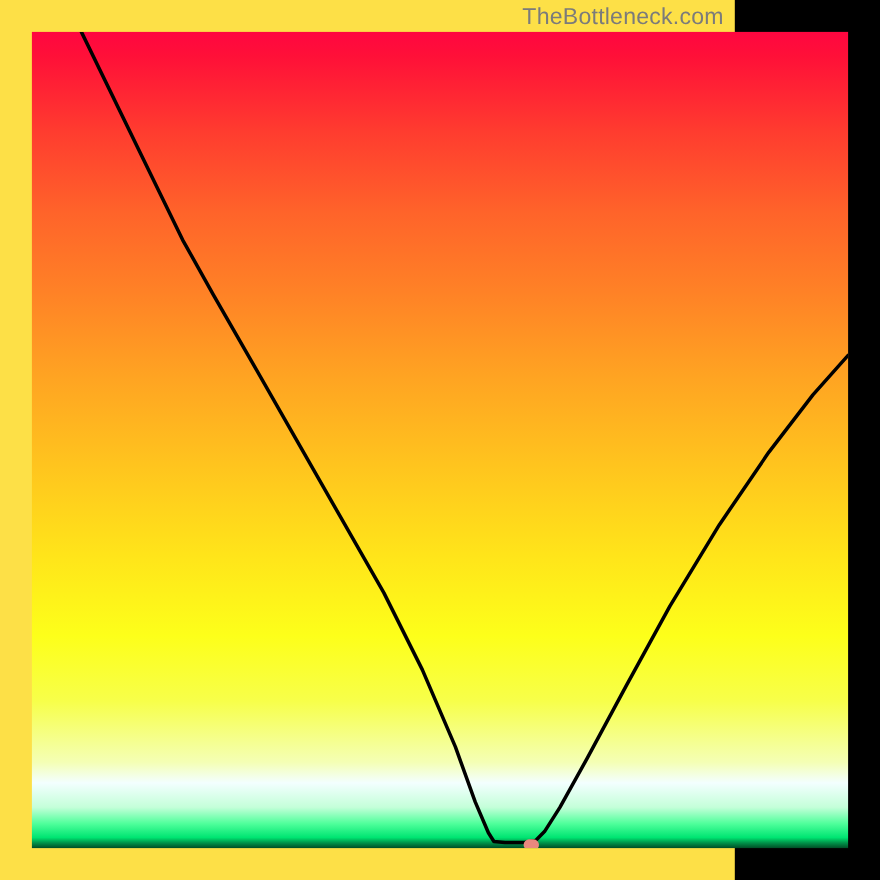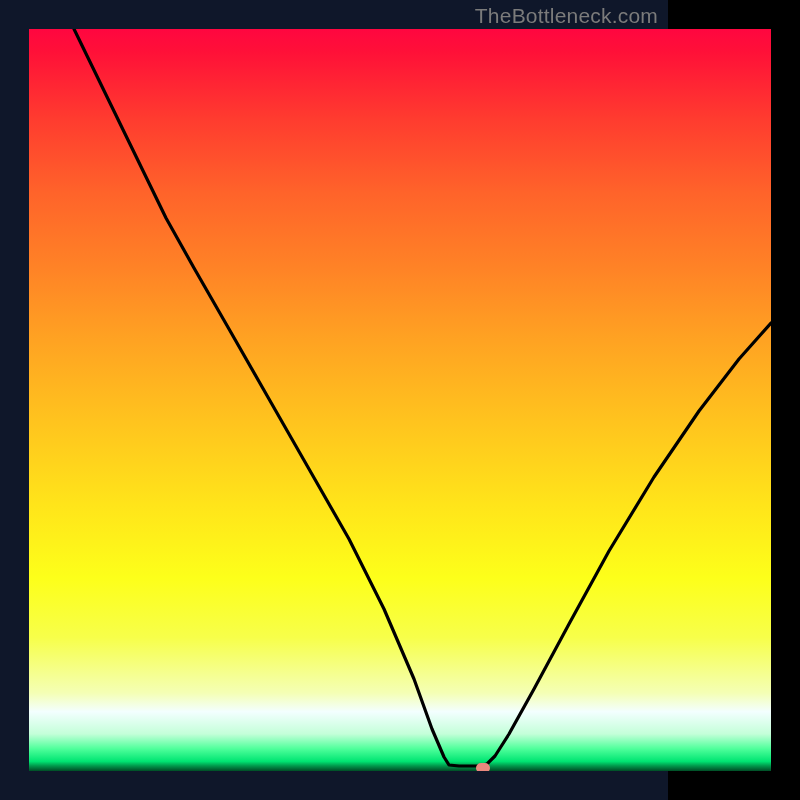--- a/index.html
+++ b/index.html
@@ -7,21 +7,21 @@
     padding: 0;
     width: 800px;
     height: 800px;
     background: #000;
     overflow: hidden;
   }
   .frame {
     position: relative;
     width: 668px;
     height: 800px;
-    background: #0f172a;
+    background: #fde047;
   }
   .plot-area {
     position: absolute;
     left: 29px;
     top: 29px;
     width: 742px;
     height: 742px;
     background: linear-gradient(to bottom,
       #ff0640 0%,
       #ff1038 3%,

